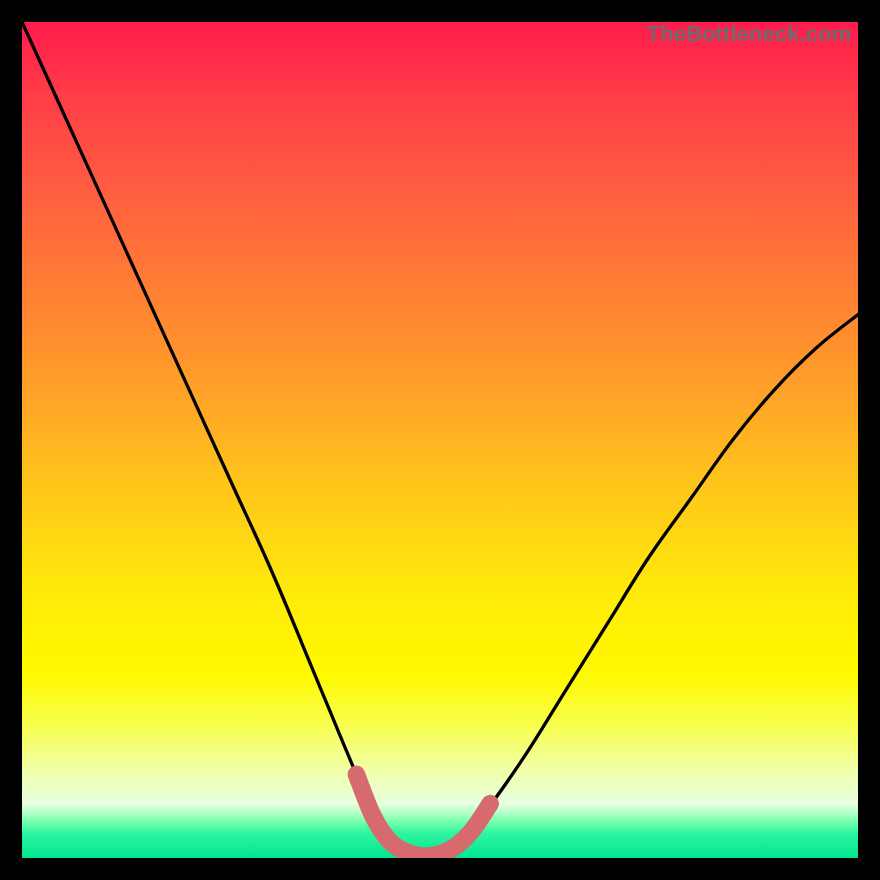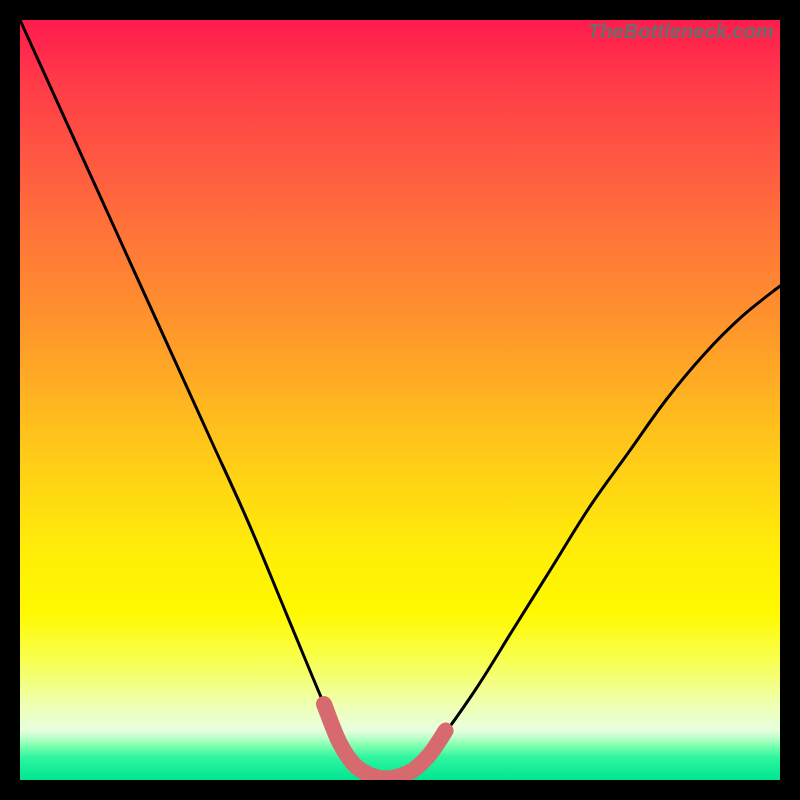--- a/index.html
+++ b/index.html
@@ -8,21 +8,20 @@
     width: 800px;
     height: 800px;
     background: #000;
     font-family: Arial, Helvetica, sans-serif;
     overflow: hidden;
   }
   .frame {
     position: absolute;
     inset: 0;
     background: #000;
-    font-style: italic;
   }
   .plot {
     position: absolute;
     left: 20px;
     top: 20px;
     width: 760px;
     height: 760px;
     background: linear-gradient(
       to bottom,
       #ff1b4d 0%,

